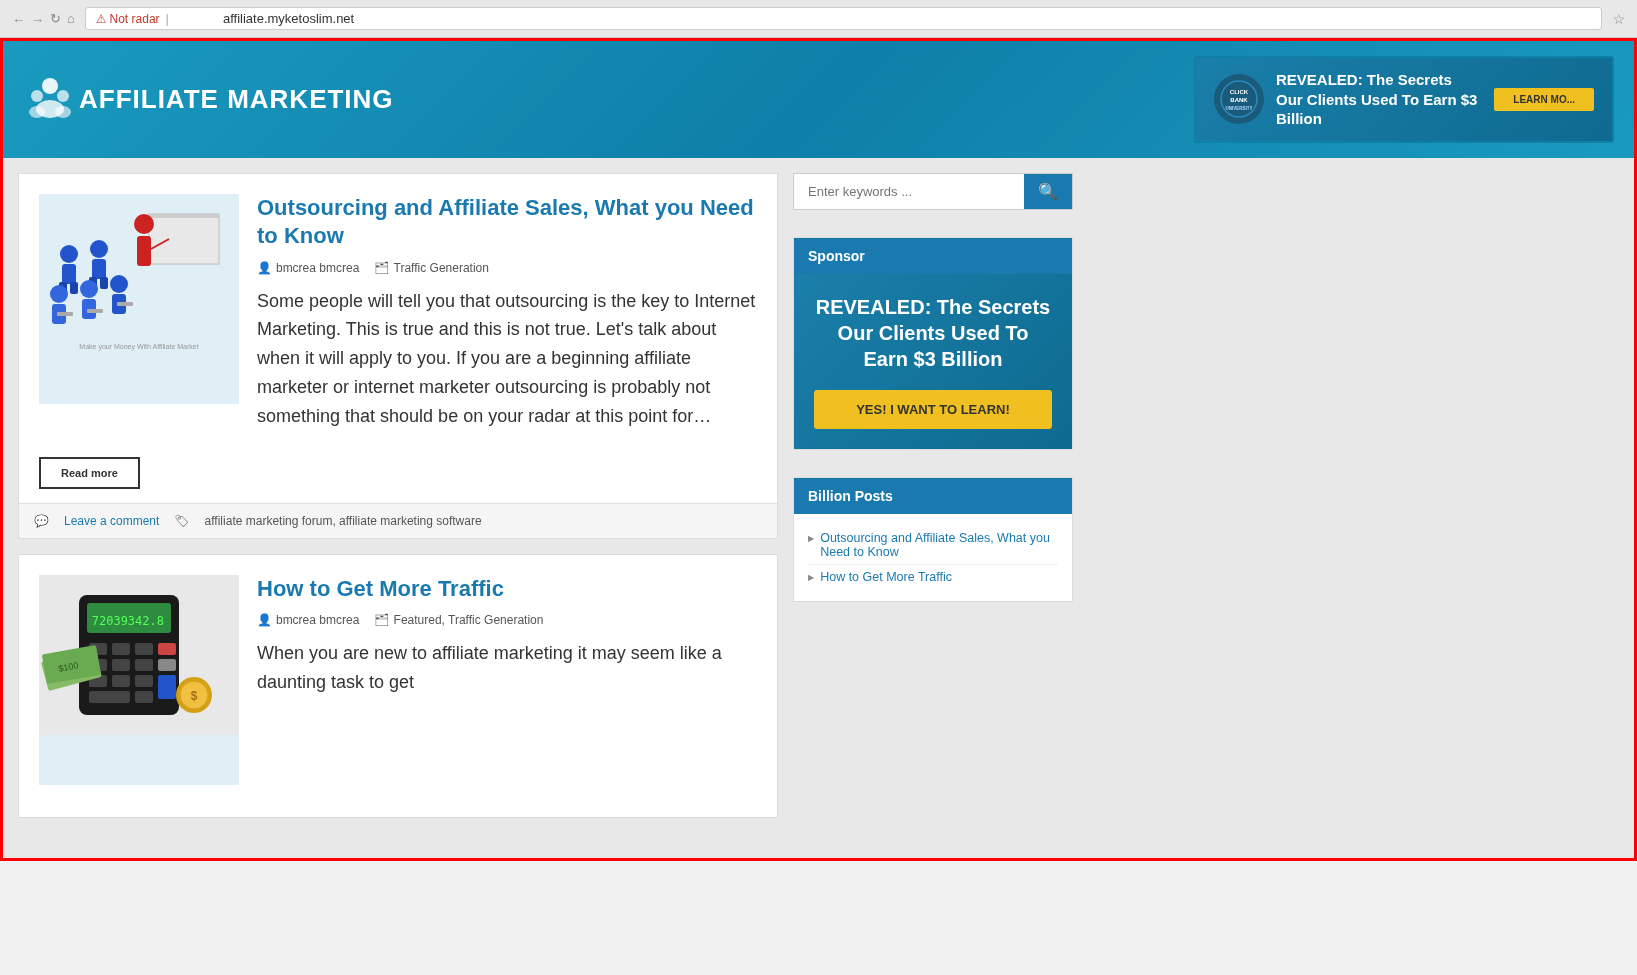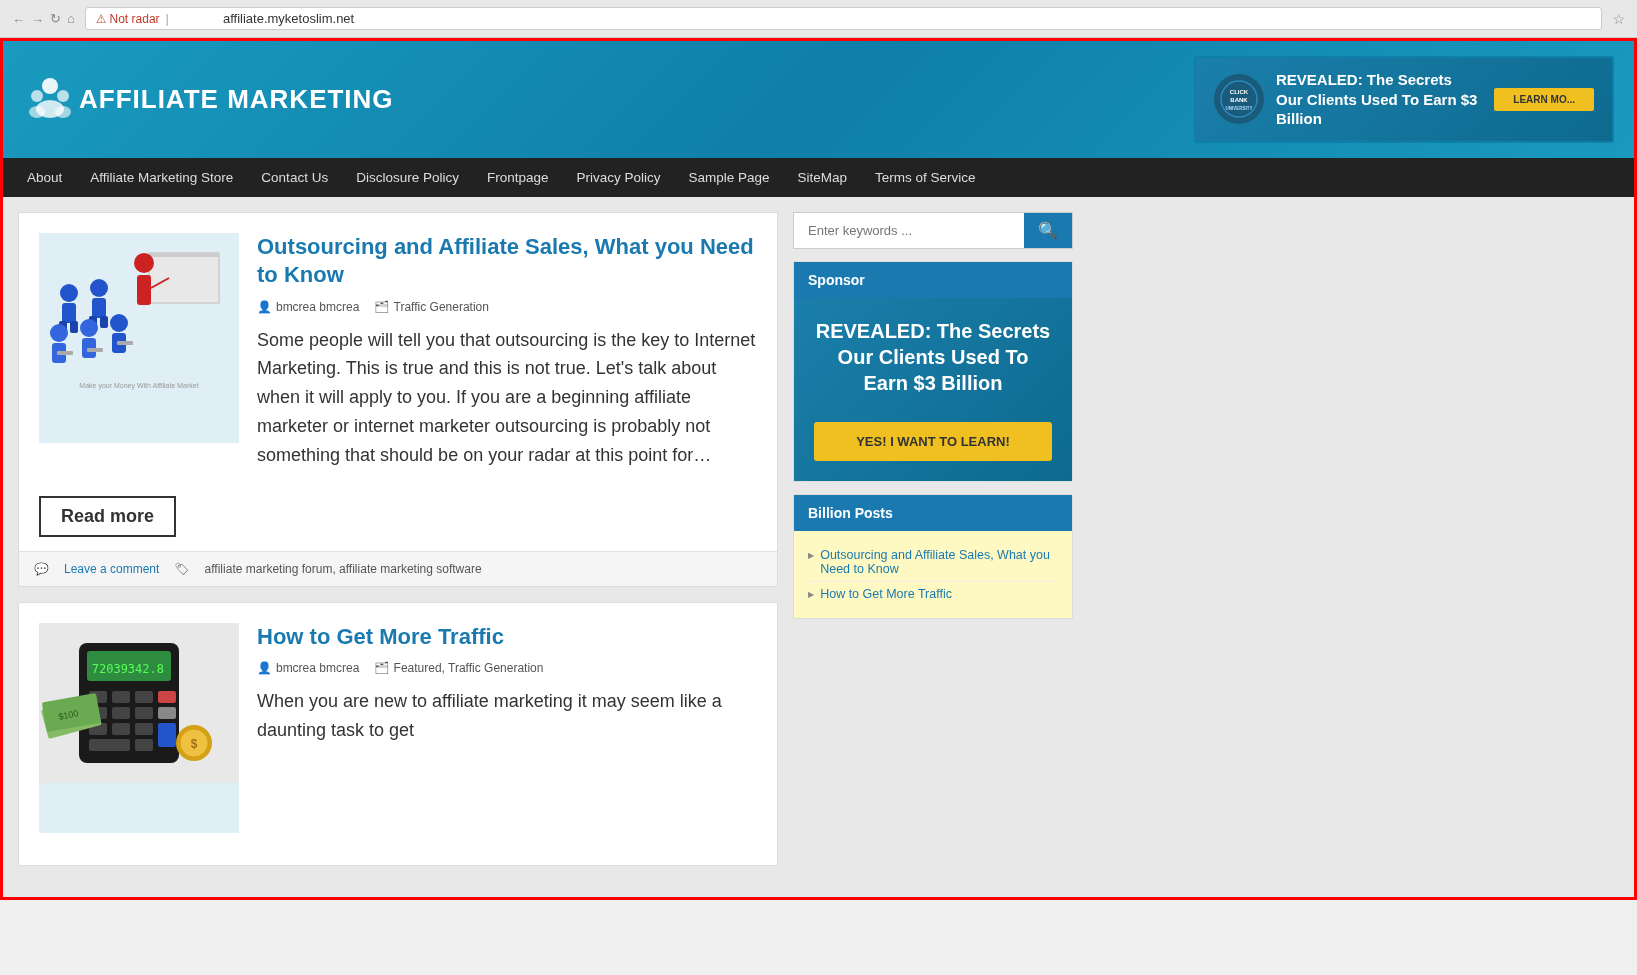--- a/index.html
+++ b/index.html
@@ -124,21 +124,21 @@
       flex-direction: column;
       gap: 15px;
       max-width: 760px;
     }
     .sidebar {
       width: 280px;
       flex-shrink: 0;
       margin-left: 15px;
       display: flex;
       flex-direction: column;
-      gap: 12px;
+      gap: 27px;
     }
 
     
     .article-card {
       background: white;
       border: 1px solid #ddd;
       padding: 20px;
     }
     .article-header {
       display: flex;
@@ -173,21 +173,21 @@
     .article-meta span { display: flex; align-items: center; gap: 4px; }
     .article-excerpt {
       color: #333;
       font-size: 18px;
       line-height: 1.6;
     }
     .read-more-btn {
       display: inline-block;
       border: 2px solid #333;
       padding: 8px 20px;
-      font-size: 18px;
+      font-size: 11px;
       font-weight: bold;
       color: #333;
       cursor: pointer;
       background: white;
       margin: 14px 0;
       text-decoration: none;
     }
     .article-footer {
       background: #f5f5f5;
       border-top: 1px solid #e0e0e0;
@@ -218,21 +218,21 @@
     .search-btn {
       background: #1a7ab0;
       border: none;
       padding: 0 14px;
       cursor: pointer;
       color: white;
       font-size: 16px;
     }
 
     .sidebar-widget {
-      background: #fef9c3;
+      background: #ffffff;
       border: 1px solid #ddd;
     }
     .widget-title {
       background: #1a7ab0;
       color: white;
       padding: 10px 14px;
       font-size: 14px;
       font-weight: bold;
     }
 
@@ -252,21 +252,20 @@
       background: #f0c020;
       color: #333;
       font-size: 13px;
       font-weight: bold;
       padding: 12px 8px;
       border: none;
       cursor: pointer;
       text-transform: uppercase;
       width: 100%;
       border-radius: 3px;
-      margin-top: 8px;
     }
 
     .recent-posts-list {
       list-style: none;
       padding: 12px 14px;
     }
     .recent-posts-list li {
       padding: 5px 0;
       font-size: 12.5px;
       color: #1a7ab0;
@@ -334,31 +333,20 @@
           <text x="20" y="15" text-anchor="middle" fill="white" font-size="6" font-weight="bold">CLICK</text>
           <text x="20" y="23" text-anchor="middle" fill="white" font-size="6" font-weight="bold">BANK</text>
           <text x="20" y="31" text-anchor="middle" fill="#aaddff" font-size="4.5">UNIVERSITY</text>
         </svg>
       </div>
       <div class="header-ad-text">REVEALED: The Secrets Our Clients Used To Earn $3 Billion</div>
       <button class="learn-more-btn">LEARN MO...</button>
     </div>
   </div>
 
-  <nav class="site-nav">
-    <a href="#">About</a>
-    <a href="#">Affiliate Marketing Store</a>
-    <a href="#">Contact Us</a>
-    <a href="#">Disclosure Policy</a>
-    <a href="#">Frontpage</a>
-    <a href="#">Privacy Policy</a>
-    <a href="#">Sample Page</a>
-    <a href="#">SiteMap</a>
-    <a href="#">Terms of Service</a>
-  </nav>
 
   <div class="main-layout">
 
     <div class="content-area">
 
       <div class="article-card">
         <div class="article-header">
 
           <div class="article-thumb">
             <svg class="people-svg" viewBox="0 0 200 160">

